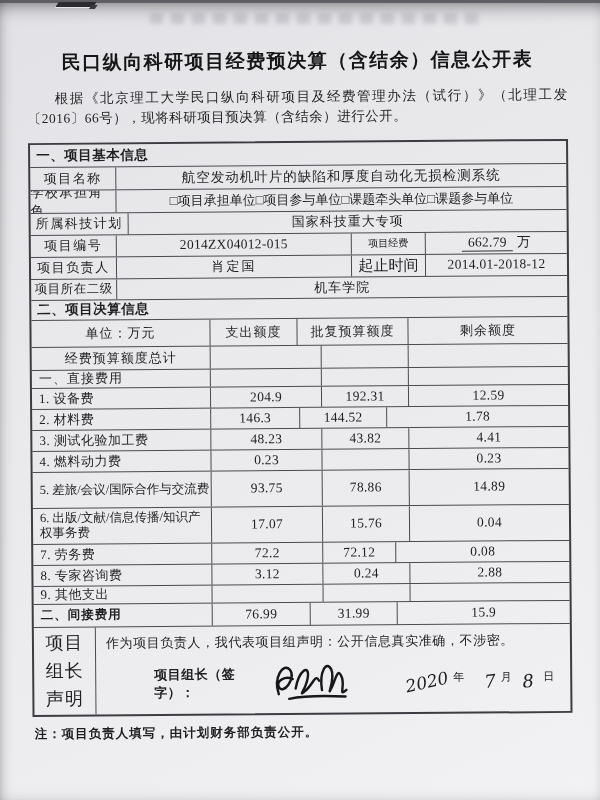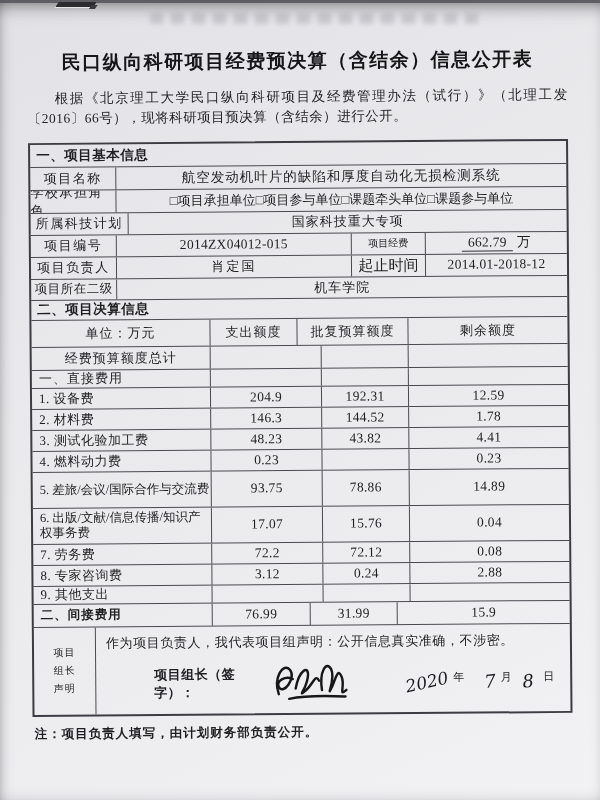--- a/index.html
+++ b/index.html
@@ -36,21 +36,21 @@
   .cell.grow{flex:1;}
   .cell.left{justify-content:flex-start;padding-left:7px;}
   .sec-cell{width:100%;justify-content:flex-start;padding-left:6px;font-weight:bold;font-size:13.5px;
             font-family:"Liberation Sans","DejaVu Sans",sans-serif;letter-spacing:.5px;}
   .lab{letter-spacing:1.5px;}
   .wrap{white-space:normal;line-height:1.2;font-size:12.5px;align-items:center;display:flex;text-align:left;}
   .num{font-size:13.5px;letter-spacing:.3px;}
   .uline{border-bottom:1px solid #333;padding:0 6px;}
   .hdr{font-size:13px;letter-spacing:1px;}
 
-  .decl-label{flex-direction:column;justify-content:center;gap:4px;font-size:10px;letter-spacing:1px;}
+  .decl-label{flex-direction:column;justify-content:center;gap:4px;font-size:18px;letter-spacing:1px;}
   .decl-body{flex-direction:column;align-items:stretch;justify-content:flex-start;padding:7px 10px 0 10px;}
   .statement{font-size:13px;letter-spacing:.6px;}
   .sign-line{display:flex;align-items:center;margin-top:10px;}
   .sign-label{font-size:13px;font-weight:bold;margin-left:48px;letter-spacing:.5px;}
   .sig-svg{margin-left:2px;margin-top:-8px;}
   .hand{font-style:italic;color:#1c1c20;font-family:"DejaVu Serif","Liberation Serif",serif;}
   .hand-year{font-size:17px;transform:rotate(-12deg);margin-left:52px;}
   .hand-num{font-size:18px;transform:rotate(-5deg);}
   .date-unit{font-size:11px;margin:0 6px 8px 5px;font-style:normal;letter-spacing:0;}
   .note{font-size:12.5px;margin:9px 0 0 2px;letter-spacing:1px;font-weight:bold;}
@@ -137,21 +137,21 @@
 
       <div class="row" style="height:21px">
         <div class="cell left" style="width:178px;letter-spacing:.5px">1. 设备费</div>
         <div class="cell num" style="width:111px">204.9</div>
         <div class="cell num" style="width:87px">192.31</div>
         <div class="cell grow num">12.59</div>
       </div>
 
       <div class="row" style="height:21px">
         <div class="cell left" style="width:178px;letter-spacing:.5px">2. 材料费</div>
-        <div class="cell num" style="width:111px">146.3</div>
+        <div class="cell num" style="width:89px">146.3</div>
         <div class="cell num" style="width:87px">144.52</div>
         <div class="cell grow num">1.78</div>
       </div>
 
       <div class="row" style="height:21px">
         <div class="cell left" style="width:178px;letter-spacing:.5px">3. 测试化验加工费</div>
         <div class="cell num" style="width:111px">48.23</div>
         <div class="cell num" style="width:87px">43.82</div>
         <div class="cell grow num">4.41</div>
       </div>
@@ -173,21 +173,21 @@
       <div class="row" style="height:36px">
         <div class="cell left wrap" style="width:178px">6. 出版/文献/信息传播/知识产权事务费</div>
         <div class="cell num" style="width:111px">17.07</div>
         <div class="cell num" style="width:87px">15.76</div>
         <div class="cell grow num">0.04</div>
       </div>
 
       <div class="row" style="height:21px">
         <div class="cell left" style="width:178px;letter-spacing:.5px">7. 劳务费</div>
         <div class="cell num" style="width:111px">72.2</div>
-        <div class="cell num" style="width:87px">72.12</div>
+        <div class="cell num" style="width:73px">72.12</div>
         <div class="cell grow num">0.08</div>
       </div>
 
       <div class="row" style="height:21px">
         <div class="cell left" style="width:178px;letter-spacing:.5px">8. 专家咨询费</div>
         <div class="cell num" style="width:111px">3.12</div>
         <div class="cell num" style="width:87px">0.24</div>
         <div class="cell grow num">2.88</div>
       </div>
 

